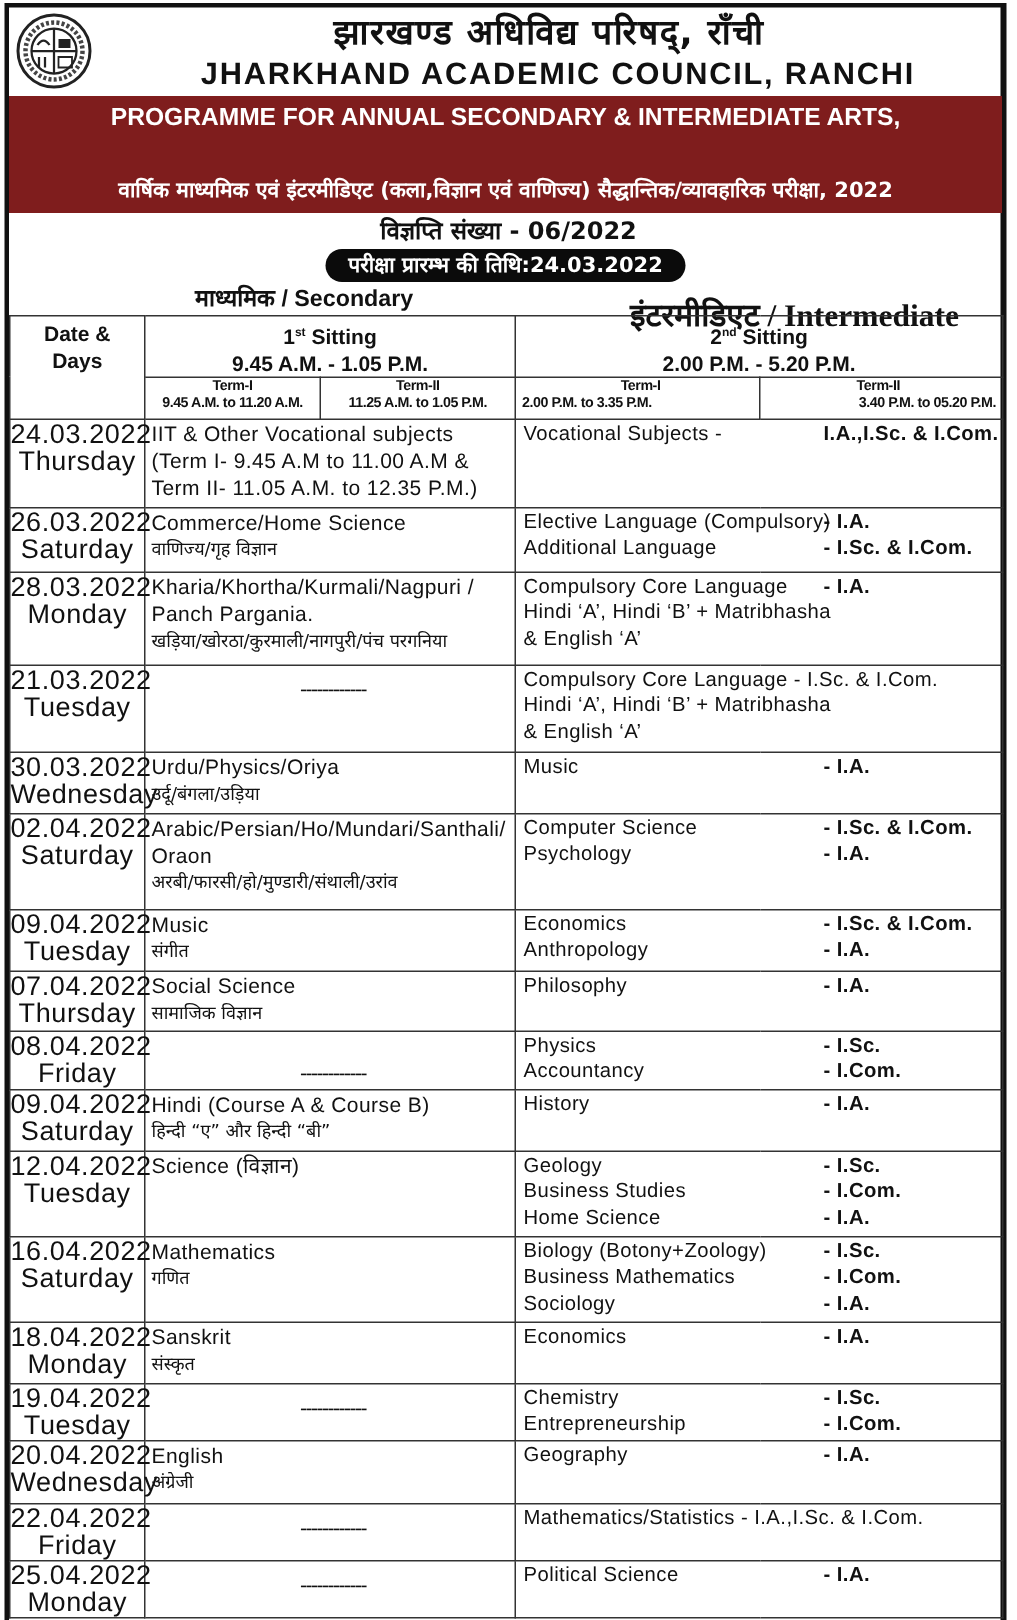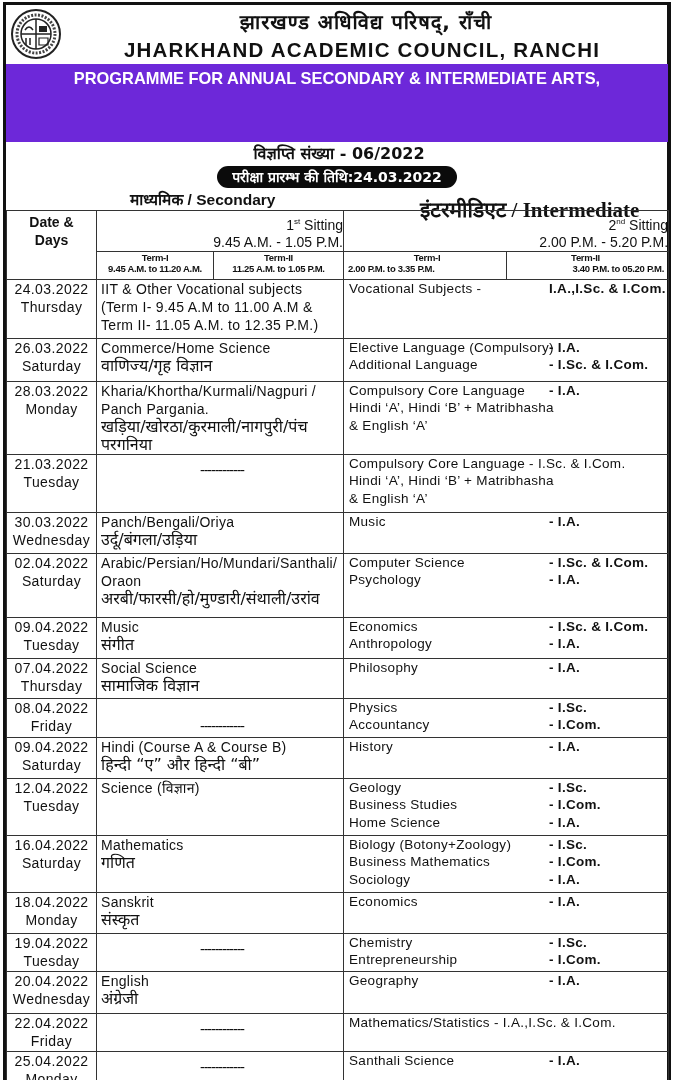--- a/index.html
+++ b/index.html
@@ -1,40 +1,40 @@
 <!DOCTYPE html>
 <html><head>
 <meta charset="utf-8">
 <style>
   html, body { margin:0; padding:0; background:#fff; }
   body { width:678px; height:1080px; overflow:hidden; position:relative; font-family:"Liberation Sans", "DejaVu Sans", sans-serif; color:#111; }
   .frame { position:absolute; left:3px; top:2px; width:668px; height:1084px; border:3px solid #111; border-right-width:4px; box-sizing:border-box; }
   .header { position:absolute; left:6px; top:5px; width:662px; height:58px; }
   .logo { position:absolute; left:4px; top:3px; width:52px; height:52px; }
-  .hi-title { position:absolute; left:60px; width:600px; top:2px; text-align:center; font-family:"DejaVu Sans", sans-serif; font-weight:bold; font-size:20px; letter-spacing:1px; line-height:30px; }
-  .en-title { position:absolute; left:56px; width:600px; top:33px; text-align:center; font-weight:bold; font-size:20.5px; letter-spacing:1.2px; line-height:24px; }
-  .black-band { position:absolute; left:6px; top:64px; width:662px; height:78px; background:#6d28d9; color:#fff; }
+  .hi-title { position:absolute; left:60px; width:600px; top:2px; text-align:center; font-family:"DejaVu Sans", sans-serif; font-weight:bold; font-size:23px; letter-spacing:1px; line-height:30px; }
+  .en-title { position:absolute; left:66px; width:600px; top:33px; text-align:center; font-weight:bold; font-size:20.5px; letter-spacing:1.2px; line-height:24px; }
+  .black-band { position:absolute; left:6px; top:64px; width:662px; height:78px; background:#7f1d1d; color:#fff; }
   .band-line { position:absolute; left:0; width:100%; text-align:center; font-weight:bold; white-space:nowrap; }
   .bl1 { top:3px; font-size:16.4px; line-height:22px; }
   .bl2 { top:27px; font-size:16.4px; line-height:22px; letter-spacing:-0.3px; }
   .bl3 { top:52px; font-family:"DejaVu Sans", sans-serif; font-size:14px; line-height:22px; }
   .notice { position:absolute; top:144px; left:0; width:678px; text-align:center; font-family:"DejaVu Sans", sans-serif; font-weight:bold; font-size:16px; line-height:20px; }
   .start-date { position:absolute; top:166px; left:217px; width:240px; height:22px; background:#0b0b0b; color:#fff; border-radius:11px; text-align:center; font-family:"DejaVu Sans", sans-serif; font-weight:bold; font-size:14px; line-height:22px; }
   .sec-label { position:absolute; top:190px; left:130px; font-size:15.5px; font-weight:bold; line-height:20px; }
   .int-label { position:absolute; top:200px; left:420px; font-size:21px; font-weight:bold; line-height:20px;font-family:Liberation Serif, serif; }
   table.sched { position:absolute; left:6px; top:210px; width:662px; border-collapse:collapse; table-layout:fixed; }
   table.sched td, table.sched th { border:1.5px solid #333; padding:0; vertical-align:top; }
   .h-date { text-align:center; font-weight:bold; font-size:14px; line-height:18px; padding-top:2px !important; }
-  .h-sit { text-align:right; font-weight:normal; font-size:14px; line-height:17px; }
+  .h-sit { text-align:center; font-weight:bold; font-size:14px; line-height:17px; }
   .h-term { text-align:center; font-weight:bold; font-size:9.5px; line-height:11px; letter-spacing:-0.3px;margin-left:44px; }
   sup { font-size:8px; }
-  .c-date { text-align:center; font-size:14px; line-height:18px; letter-spacing:0.4px; }
+  .c-date { text-align:center; font-size:18px; line-height:18px; letter-spacing:0.4px; }
   .c-sec { font-size:14px; line-height:18px; padding-left:4px !important; letter-spacing:0.3px; }
   .c-int { font-size:13.5px; line-height:17.5px; padding-left:5px !important; letter-spacing:0.3px; }
-  .hi { font-family:"DejaVu Sans", sans-serif; font-size:16px; letter-spacing:0; }
+  .hi { font-family:"DejaVu Sans", sans-serif; font-size:12px; letter-spacing:0; }
   .dash { text-align:center; letter-spacing:-1px; }
   .int-line { display:flex; white-space:nowrap; }
   .int-subj { width:200px; flex:none; }
   .int-stream { flex:1; padding-left:0;font-weight:bold; }
 </style>
 </head>
 <body>
 
 <div class="frame"></div>
 
@@ -49,20 +49,21 @@
     <path d="M29 18 h8 v6 h-8z" fill="#222"></path>
     <path d="M16 30 v7 M20 30 v7" stroke="#222" stroke-width="1.5"></path>
     <path d="M29 30 h9 v7 h-9z" fill="none" stroke="#222" stroke-width="1.2"></path>
   </svg>
   <div class="hi-title">झारखण्ड अधिविद्य परिषद्, राँची</div>
   <div class="en-title">JHARKHAND ACADEMIC COUNCIL, RANCHI</div>
 </div>
 
 <div class="black-band">
   <div class="band-line bl1">PROGRAMME FOR ANNUAL SECONDARY &amp; INTERMEDIATE ARTS,</div>
+  <div class="band-line bl3">वार्षिक माध्यमिक एवं इंटरमीडिएट (कला,विज्ञान एवं वाणिज्य) सैद्धान्तिक/व्यावहारिक परीक्षा, 2022</div>
 </div>
 
 <div class="notice">विज्ञप्ति संख्या - 06/2022</div>
 <div class="start-date">परीक्षा प्रारम्भ की तिथि:24.03.2022</div>
 <div class="sec-label">माध्यमिक / Secondary</div>
 <div class="int-label">इंटरमीडिएट / Intermediate</div>
 
 <table class="sched">
   <colgroup>
     <col style="width:90px">
@@ -190,21 +191,21 @@
             <span class="int-stream"></span>
           </div>
         </td>
       </tr>
       <tr style="height: 41px;">
         <td class="c-date">
           <div>30.03.2022</div>
           <div>Wednesday</div>
         </td>
         <td colspan="2" class="c-sec">
-          <div>Panch/Bengali/Oriya</div>
+          <div>Urdu/Physics/Oriya</div>
           <div class="hi">उर्दू/बंगला/उड़िया</div>
         </td>
         <td colspan="2" class="c-int">
           <div class="int-line">
             <span class="int-subj">Music</span>
             <span class="int-stream">- I.A.</span>
           </div>
         </td>
       </tr>
       <tr style="height: 64px;">
@@ -415,19 +416,19 @@
       <tr style="height: 38px;">
         <td class="c-date">
           <div>25.04.2022</div>
           <div>Monday</div>
         </td>
         <td colspan="2" class="c-sec">
           <div class="dash" style="padding-top:6px">------------</div>
         </td>
         <td colspan="2" class="c-int">
           <div class="int-line">
-            <span class="int-subj">Santhali Science</span>
+            <span class="int-subj">Political Science</span>
             <span class="int-stream">- I.A.</span>
           </div>
         </td>
       </tr>
     </tbody>
 </table>
 
 </body></html>

